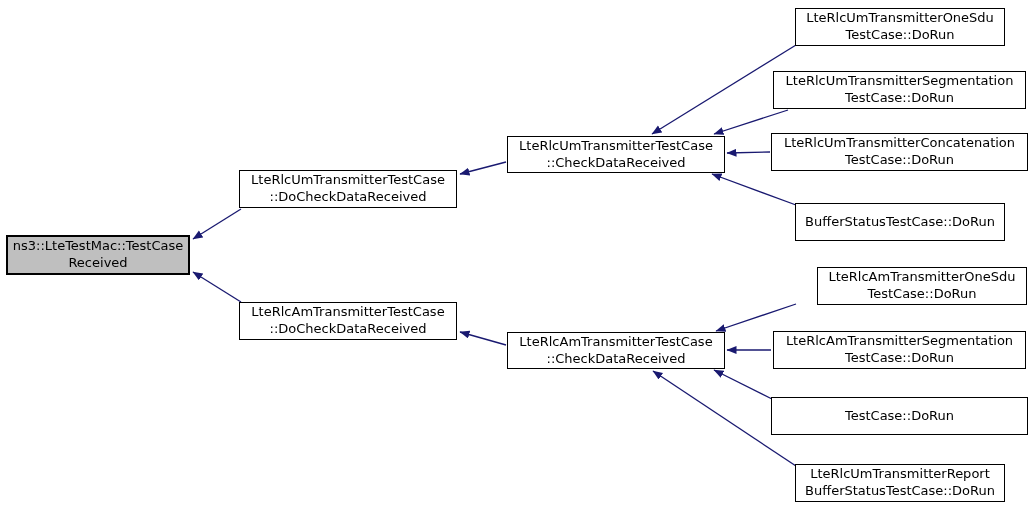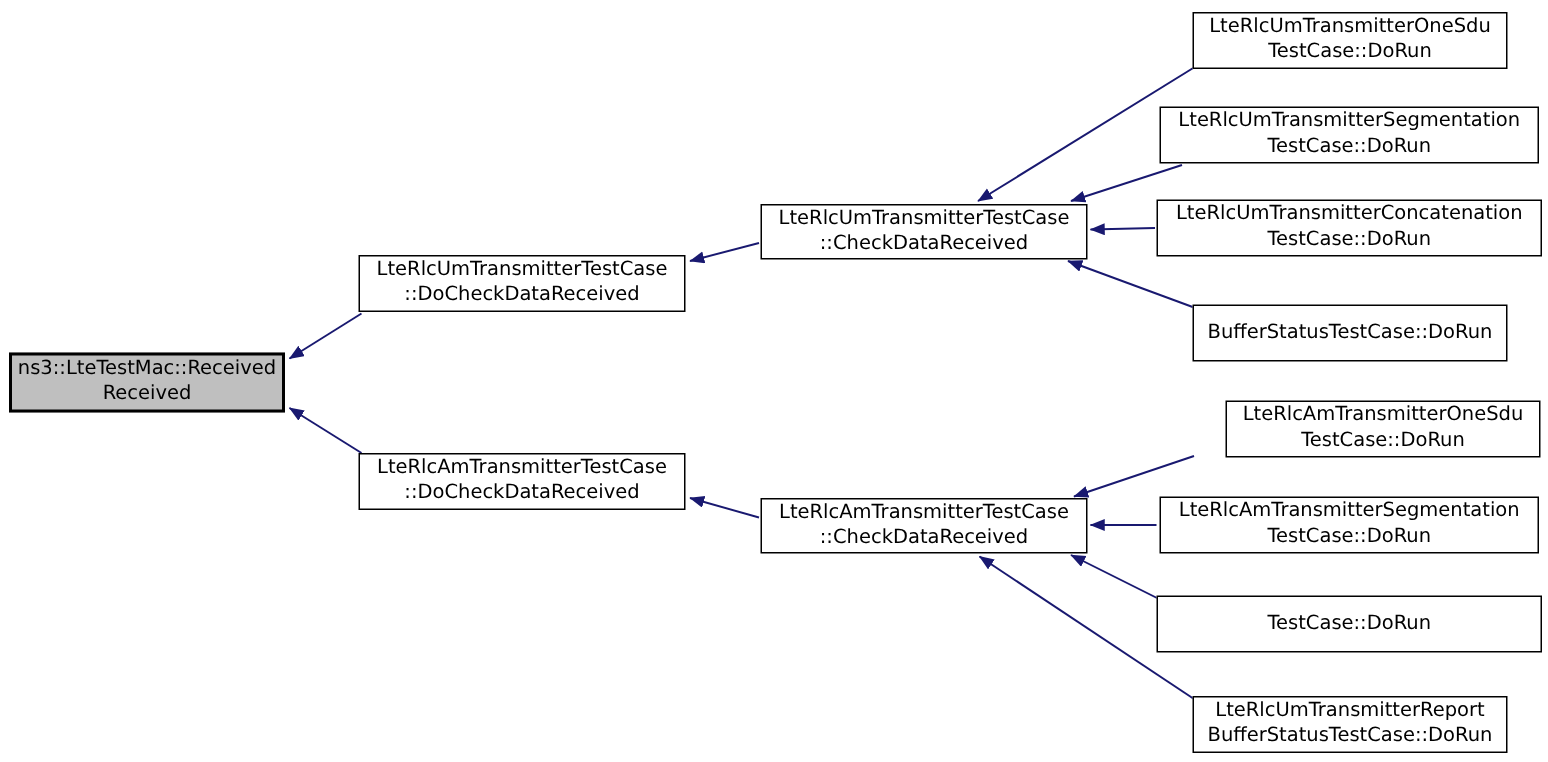--- a/index.html
+++ b/index.html
@@ -61,21 +61,21 @@
       <line x1="770" y1="152" x2="727" y2="153" marker-end="url(#arrow)"></line>
       <line x1="796" y1="205" x2="712" y2="174" marker-end="url(#arrow)"></line>
       <line x1="796" y1="304" x2="716" y2="331" marker-end="url(#arrow)"></line>
       <line x1="771" y1="350" x2="727" y2="350" marker-end="url(#arrow)"></line>
       <line x1="772" y1="399" x2="714" y2="370" marker-end="url(#arrow)"></line>
       <line x1="796" y1="466" x2="653" y2="371" marker-end="url(#arrow)"></line>
     </g>
   </svg>
 
   <div class="node highlight" style="left:6px; top:235px; width:184px; height:40px;">
-    <span>ns3::LteTestMac::Received</span>
+    <span>ns3::LteTestMac::TestCase</span>
     <span>Received</span>
   </div>
 
   <div class="node" style="left:239px; top:170px; width:218px; height:38px;">
     <span>LteRlcUmTransmitterTestCase</span>
     <span>::DoCheckDataReceived</span>
   </div>
 
   <div class="node" style="left:239px; top:302px; width:218px; height:38px;">
     <span>LteRlcAmTransmitterTestCase</span>

